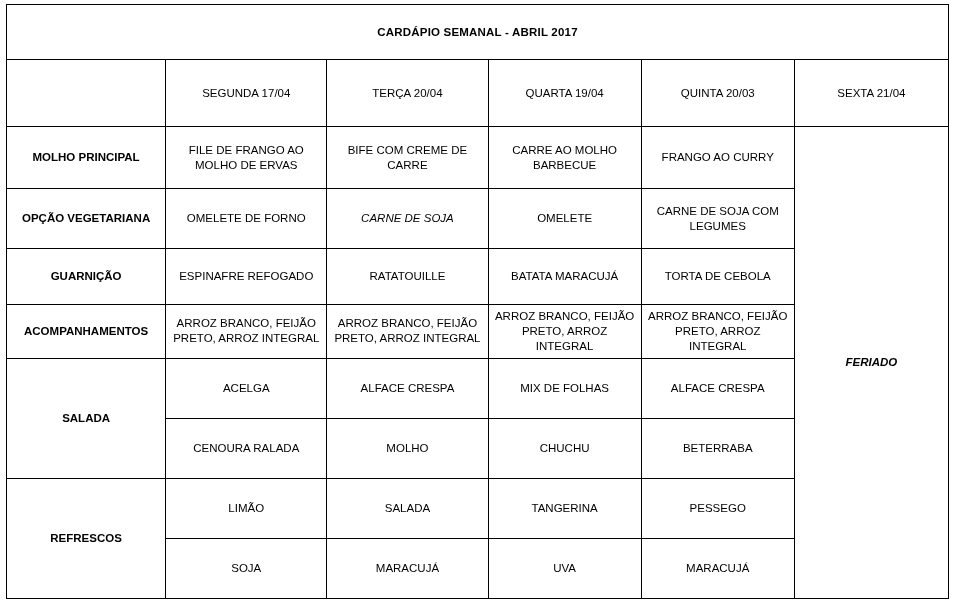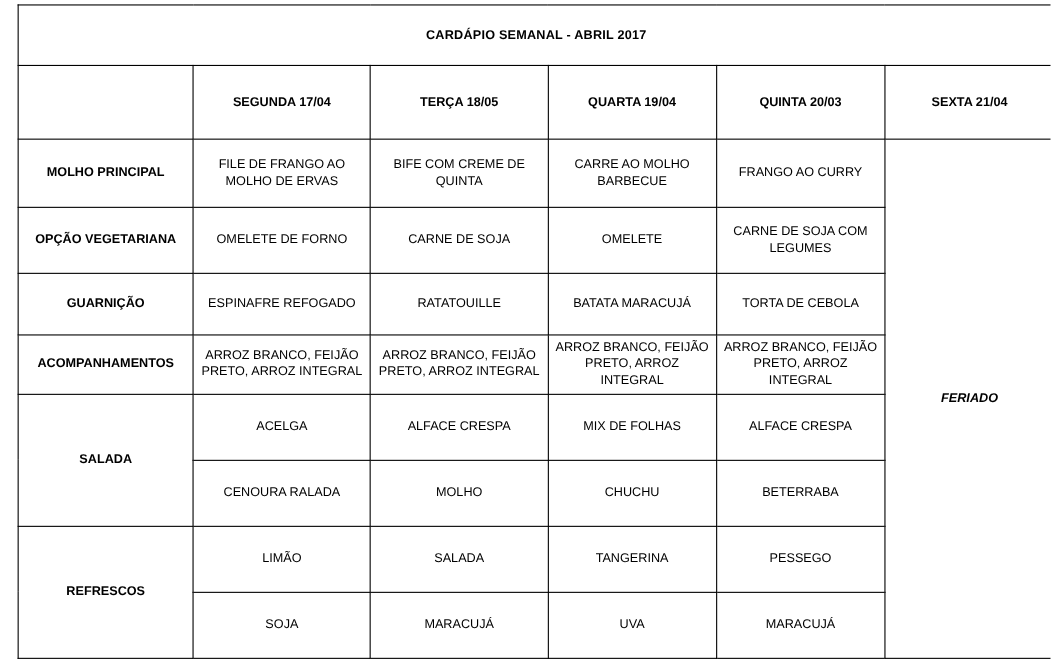--- a/index.html
+++ b/index.html
@@ -12,21 +12,21 @@
     height: 601px;
     font-family: "Liberation Sans", sans-serif;
     color: #000000;
     overflow: hidden;
   }
   .sheet {
     position: relative;
     width: 955px;
     height: 445px;
     box-sizing: border-box;
-    padding: 4px 6px 0 16px;
+    padding: 4px 6px 0 6px;
   }
   table.menu {
     border-collapse: collapse;
     table-layout: fixed;
     width: 943px;
     margin: 0;
   }
   table.menu td {
     border: 1px solid #000000;
     text-align: center;
@@ -42,36 +42,36 @@
   .col-friday  { width: 153px; }
 
   .title-cell {
     height: 46px;
     font-weight: bold;
     font-size: 12.5px;
     letter-spacing: 0.2px;
   }
   .dayhead-cell {
     height: 58px;
-    font-weight: bold;
+    font-weight: normal;
     font-size: 12.5px;
   }
   .rowlabel-cell {
     font-weight: bold;
     font-size: 12px;
   }
 
   .r-main   { height: 62px; }
   .r-veg    { height: 60px; margin-top: 19px; }
   .r-guar   { height: 56px; }
   .r-acomp  { height: 52px; }
   .r-salada { height: 60px; }
   .r-refr   { height: 60px; }
 
-  .cell-big { font-size: 15px; }
+  .cell-big { font-size: 15px; font-style: italic; }
   .friday-cell {
     font-weight: bold;
     font-size: 12.5px;
     vertical-align: middle;
     font-style: italic;
   }
   .acomp-cell {
     font-size: 11.5px;
     padding-left: 2px;
     padding-right: 2px;
@@ -91,30 +91,30 @@
       <col class="col-friday">
     </colgroup>
     <tbody>
       <tr>
         <td class="title-cell" colspan="6">CARDÁPIO SEMANAL - ABRIL 2017</td>
       </tr>
 
       <tr>
         <td class="dayhead-cell"></td>
         <td class="dayhead-cell">SEGUNDA 17/04</td>
-        <td class="dayhead-cell">TERÇA 18/05</td>
+        <td class="dayhead-cell">TERÇA 20/04</td>
         <td class="dayhead-cell">QUARTA 19/04</td>
         <td class="dayhead-cell">QUINTA 20/03</td>
         <td class="dayhead-cell">SEXTA 21/04</td>
       </tr>
 
       <tr class="r-main">
         <td class="rowlabel-cell">MOLHO PRINCIPAL</td>
         <td>FILE DE FRANGO AO MOLHO DE ERVAS</td>
-        <td>BIFE COM CREME DE QUINTA</td>
+        <td>BIFE COM CREME DE CARRE</td>
         <td>CARRE AO MOLHO BARBECUE</td>
         <td>FRANGO AO CURRY</td>
         <td class="friday-cell" rowspan="8">FERIADO</td>
       </tr>
 
       <tr class="r-veg">
         <td class="rowlabel-cell">OPÇÃO VEGETARIANA</td>
         <td>OMELETE DE FORNO</td>
         <td class="cell-big">CARNE DE SOJA</td>
         <td>OMELETE</td>

